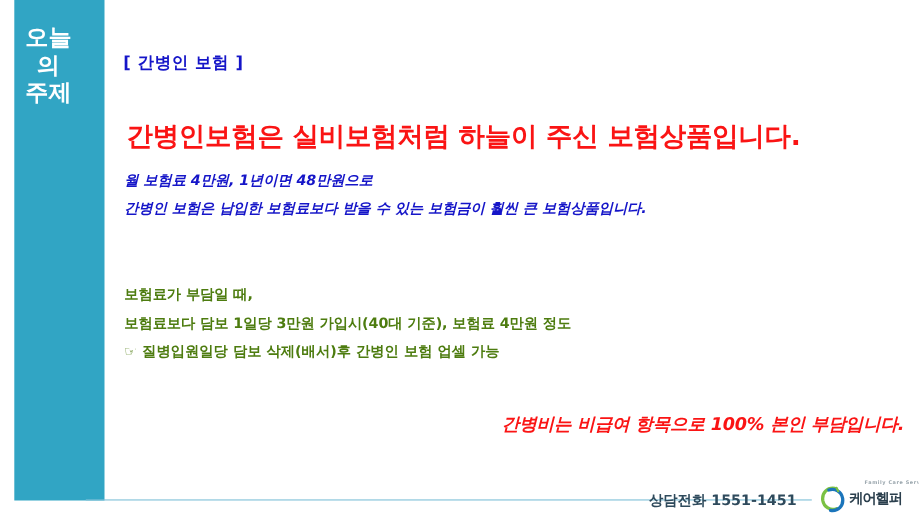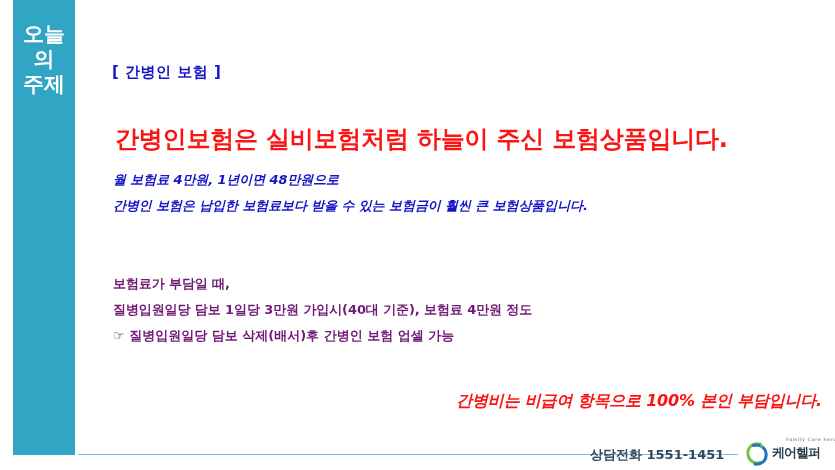--- a/index.html
+++ b/index.html
@@ -19,21 +19,21 @@
     height: 470px;
     background: #ffffff;
     box-sizing: border-box;
   }
 
   
   .sidebar {
     position: absolute;
     left: 13px;
     top: 0;
-    width: 62px;
+    width: 82px;
     height: 455px;
     background: #31a5c4;
   }
   .sidebar-label {
     position: absolute;
     left: 0;
     top: 22px;
     width: 62px;
     color: #ffffff;
     font-size: 21px;
@@ -42,21 +42,21 @@
     text-align: center;
     letter-spacing: 0px;
     white-space: pre-line;
     word-break: break-all;
   }
 
   
   .content {
     position: absolute;
     left: 112px;
-    top: 15px;
+    top: 0;
     width: 715px;
     height: 452px;
   }
 
   .bracket-title {
     position: absolute;
     left: 0;
     top: 48px;
     font-size: 15px;
     font-weight: bold;
@@ -86,21 +86,21 @@
     letter-spacing: -0.1px;
   }
   .para-blue .line { white-space: nowrap; font-style: italic; }
 
   .para-dark {
     position: absolute;
     left: 1px;
     top: 256px;
     font-size: 13px;
     font-weight: bold;
-    color: #701a75;
+    color: #4d7c0f;
     line-height: 26px;
     letter-spacing: -0.1px;
   }
   .para-dark .line { white-space: nowrap; }
   .para-dark .line.hand { letter-spacing: 0px; }
 
   .emphasis-red {
     position: absolute;
     right: 5px;
     top: 376px;
@@ -189,21 +189,21 @@
 
     <div class="headline">간병인보험은 실비보험처럼 하늘이 주신 보험상품입니다.</div>
 
     <div class="para-blue">
       <div class="line">월 보험료 4만원, 1년이면 48만원으로</div>
       <div class="line">간병인 보험은 납입한 보험료보다 받을 수 있는 보험금이 훨씬 큰 보험상품입니다.</div>
     </div>
 
     <div class="para-dark">
       <div class="line">보험료가 부담일 때,</div>
-      <div class="line">질병입원일당 담보 1일당 3만원 가입시(40대 기준),  보험료 4만원 정도</div>
+      <div class="line">보험료보다 담보 1일당 3만원 가입시(40대 기준),  보험료 4만원 정도</div>
       <div class="line hand">☞ 질병입원일당 담보 삭제(배서)후 간병인 보험 업셀 가능</div>
     </div>
 
     <div class="emphasis-red">간병비는 비급여 항목으로 100% 본인 부담입니다.</div>
   </div>
 
   <div class="footer-rule"></div>
 
   <div class="footer">
     <div class="footer-phone">상담전화 1551-1451</div>

